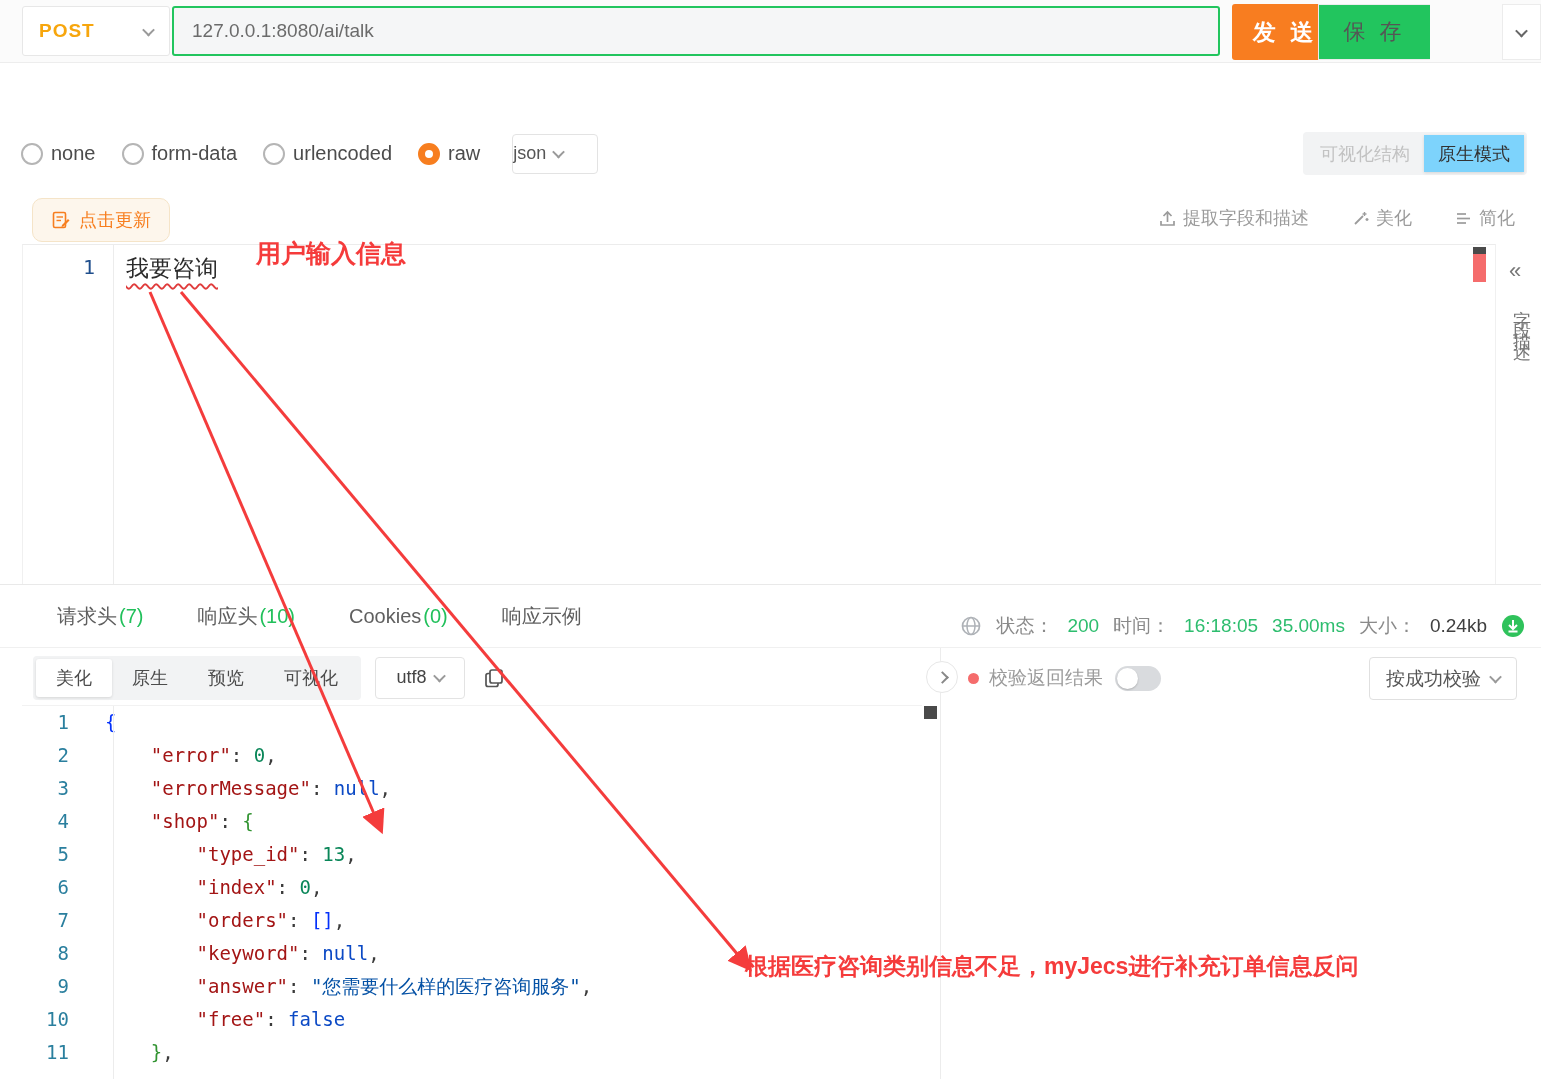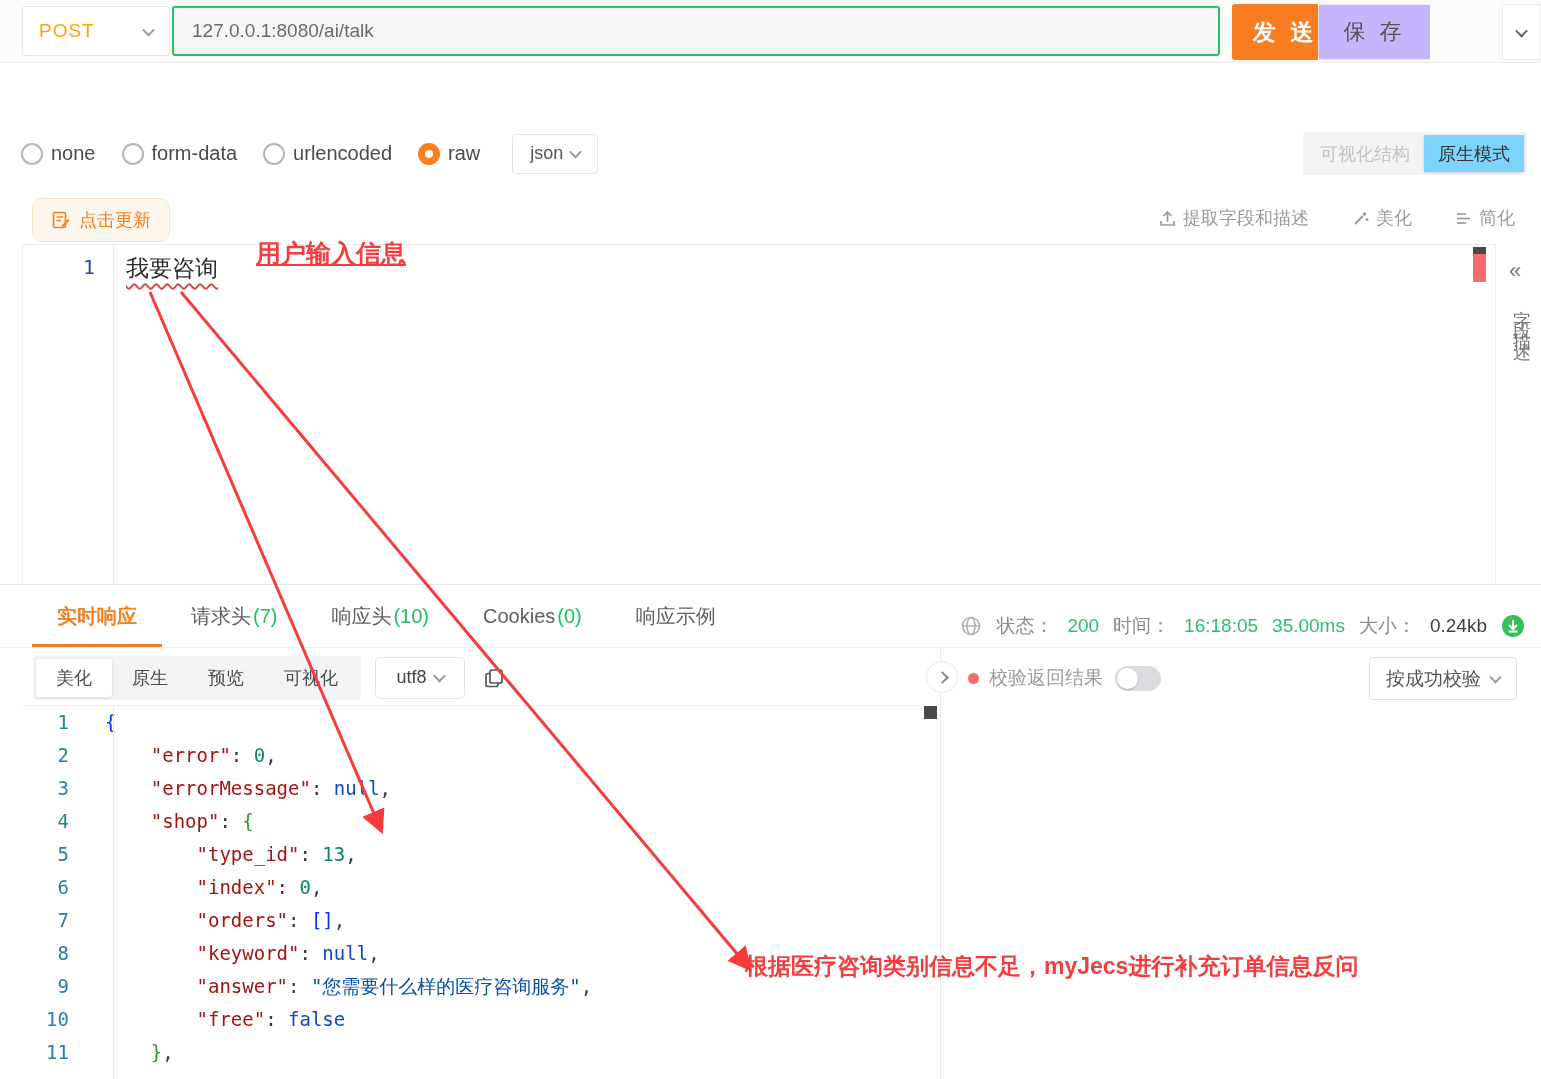--- a/index.html
+++ b/index.html
@@ -3,44 +3,44 @@
 <meta charset="utf-8">
 <style>
   * { margin:0; padding:0; box-sizing:border-box; }
   html,body { width:1541px; height:1079px; }
   body { font-family:"Liberation Sans","DejaVu Sans",sans-serif; background:#fff; color:#333; overflow:hidden; }
   .stage { position:relative; width:1541px; height:1079px; background:#fff; }
 
   
   .topbar { position:absolute; left:0; top:0; width:1541px; height:63px; background:#fbfbfb; border-bottom:1px solid #ededed; }
   .method-box { position:absolute; left:22px; top:6px; width:148px; height:50px; background:#fff; border:1px solid #e7e7e7; border-radius:3px; display:flex; align-items:center; justify-content:space-between; padding:0 16px; cursor:pointer; }
-  .method-label { color:#f7a60d; font-weight:normal; font-size:19px; letter-spacing:1px; }
+  .method-label { color:#f7a60d; font-weight:bold; font-size:19px; letter-spacing:1px; }
   .url-field { position:absolute; left:172px; top:6px; width:1048px; height:50px; background:#f5f6f7; border:2px solid #22c55e; border-radius:3px; display:flex; align-items:center; padding:0 18px; font-size:19px; color:#6b6b6b; }
   .send-btn { position:absolute; left:1232px; top:4px; width:150px; height:56px; background:#f87d20; border-radius:3px; display:flex; cursor:pointer; }
   .send-main { flex:1; display:flex; align-items:center; justify-content:center; color:#fff; font-size:23px; font-weight:bold; letter-spacing:4px; }
   .send-arrow { width:44px; display:flex; align-items:center; justify-content:center; border-left:1px solid rgba(255,255,255,.35); color:#fff; }
-  .save-btn { position:absolute; left:1318px; top:4px; width:112px; height:56px; background:#c4b5fd; border:1px solid #ececec; border-right:none; display:flex; align-items:center; justify-content:center; font-size:22px; color:#555; letter-spacing:4px; cursor:pointer; }
+  .save-btn { position:absolute; left:1318px; top:4px; width:112px; height:56px; background:#22c55e; border:1px solid #ececec; border-right:none; display:flex; align-items:center; justify-content:center; font-size:22px; color:#555; letter-spacing:4px; cursor:pointer; }
   .save-arrow { position:absolute; left:1502px; top:4px; width:39px; height:56px; background:#fff; border:1px solid #ececec; display:flex; align-items:center; justify-content:center; color:#666; cursor:pointer; }
 
   .chev { display:inline-block; width:9px; height:9px; border-right:2px solid currentColor; border-bottom:2px solid currentColor; transform:rotate(45deg) translate(-1px,-1px); }
   .chev-right { transform:rotate(-45deg); }
 
   
   .req-tabs { position:absolute; left:0; top:63px; width:1541px; height:58px; border-bottom:1px solid #f0f0f0; display:flex; align-items:stretch; padding-left:20px; }
   .tab { position:relative; display:flex; align-items:center; padding:0 26px; font-size:19px; color:#5f5f5f; cursor:pointer; }
   .tab .tab-count { color:#21c05b; margin-left:4px; }
   .tab.active { color:#f77e1f; font-weight:bold; }
   .tab.active::after { content:""; position:absolute; left:12px; right:12px; bottom:-1px; height:3px; background:#f77e1f; }
 
   
   .radio-row { position:absolute; left:0; top:121px; width:1541px; height:65px; display:flex; align-items:center; padding-left:21px; }
   .radio-item { display:flex; align-items:center; margin-right:26px; cursor:pointer; font-size:20px; color:#4c4c4c; }
   .radio-circle { width:22px; height:22px; border:2px solid #b5b5b5; border-radius:50%; margin-right:8px; background:#fff; }
   .radio-item.selected .radio-circle { border:7px solid #f77e1f; }
-  .fmt-select { width:86px; height:40px; border:1px solid #e3e3e3; border-radius:4px; display:flex; align-items:center; justify-content:center; gap:8px; font-size:18px; color:#555; margin-left:6px; cursor:pointer; }
+  .fmt-select { width:86px; height:40px; border:1px solid #e3e3e3; border-radius:4px; display:flex; align-items:center; justify-content:flex-start; gap:8px; font-size:18px; color:#555; margin-left:6px; cursor:pointer; }
   .mode-switch { position:absolute; right:14px; top:11px; height:43px; background:#f2f3f4; border-radius:4px; display:flex; align-items:center; padding:3px; }
   .mode-opt { padding:0 14px; height:37px; display:flex; align-items:center; font-size:18px; color:#c2c2c2; cursor:pointer; }
   .mode-opt.selected { background:#7dd3fc; color:#333; border-radius:0; box-shadow:0 1px 3px rgba(0,0,0,.12); }
 
   
   .ed-toolbar { position:absolute; left:0; top:186px; width:1541px; height:58px; }
   .update-btn { position:absolute; left:32px; top:12px; height:44px; padding:0 18px; background:#fdf6ec; border:1px solid #f5e4c8; border-radius:10px; display:flex; align-items:center; gap:8px; color:#f77e1f; font-size:18px; cursor:pointer; }
   .ed-actions { position:absolute; right:26px; top:12px; height:40px; display:flex; align-items:center; gap:42px; }
   .ed-action { display:flex; align-items:center; gap:6px; color:#9b9b9b; font-size:18px; cursor:pointer; }
 
@@ -88,21 +88,21 @@
   .code-row { display:flex; height:33px; line-height:33px; }
   .code-num { width:69px; text-align:right; padding-right:22px; color:#2a7f9e; flex:none; }
   .code-gutter-border { position:absolute; left:91px; top:0; width:1px; height:373px; background:#ececec; }
   .code-text { white-space:pre; padding-left:14px; }
   .t-key { color:#a31515; } .t-p { color:#3b3b3b; } .t-num { color:#098658; }
   .t-kw { color:#0b49c5; } .t-str { color:#0451a5; } .t-b1 { color:#0431fa; } .t-b2 { color:#319331; }
   .resp-scroll-thumb { position:absolute; left:902px; top:0; width:13px; height:13px; background:#4a4a4a; }
 
   
   .annot { position:absolute; color:#f53b3b; font-weight:bold; z-index:9; }
-  .annot-input { left:256px; top:237px; font-size:25px;text-decoration:underline; }
+  .annot-input { left:256px; top:237px; font-size:25px; }
   .annot-shop { left:437px; top:815px; font-size:23px; }
   .annot-answer { left:745px; top:951px; font-size:23px; }
   .arrow-layer { position:absolute; left:0; top:0; width:1541px; height:1079px; pointer-events:none; z-index:8; }
 
   .icon-svg { display:block; }
 </style>
 </head>
 <body>
 
 <div class="stage">
@@ -206,23 +206,20 @@
     <div class="ed-scrollbar-dark"></div>
     <div class="ed-scrollbar-red"></div>
   </div>
 
   <div class="field-panel">
     <span class="panel-collapse">«</span>
     <span class="panel-title">字段描述</span>
   </div>
 
   <div class="resp-tabs-band">
-      <div class="rtab active">
-        <span class="tab-label">实时响应</span>
-      </div>
       <div class="rtab">
         <span class="tab-label">请求头</span>
         <span class="tab-count">(7)</span>
       </div>
       <div class="rtab">
         <span class="tab-label">响应头</span>
         <span class="tab-count">(10)</span>
       </div>
       <div class="rtab">
         <span class="tab-label">Cookies</span>

